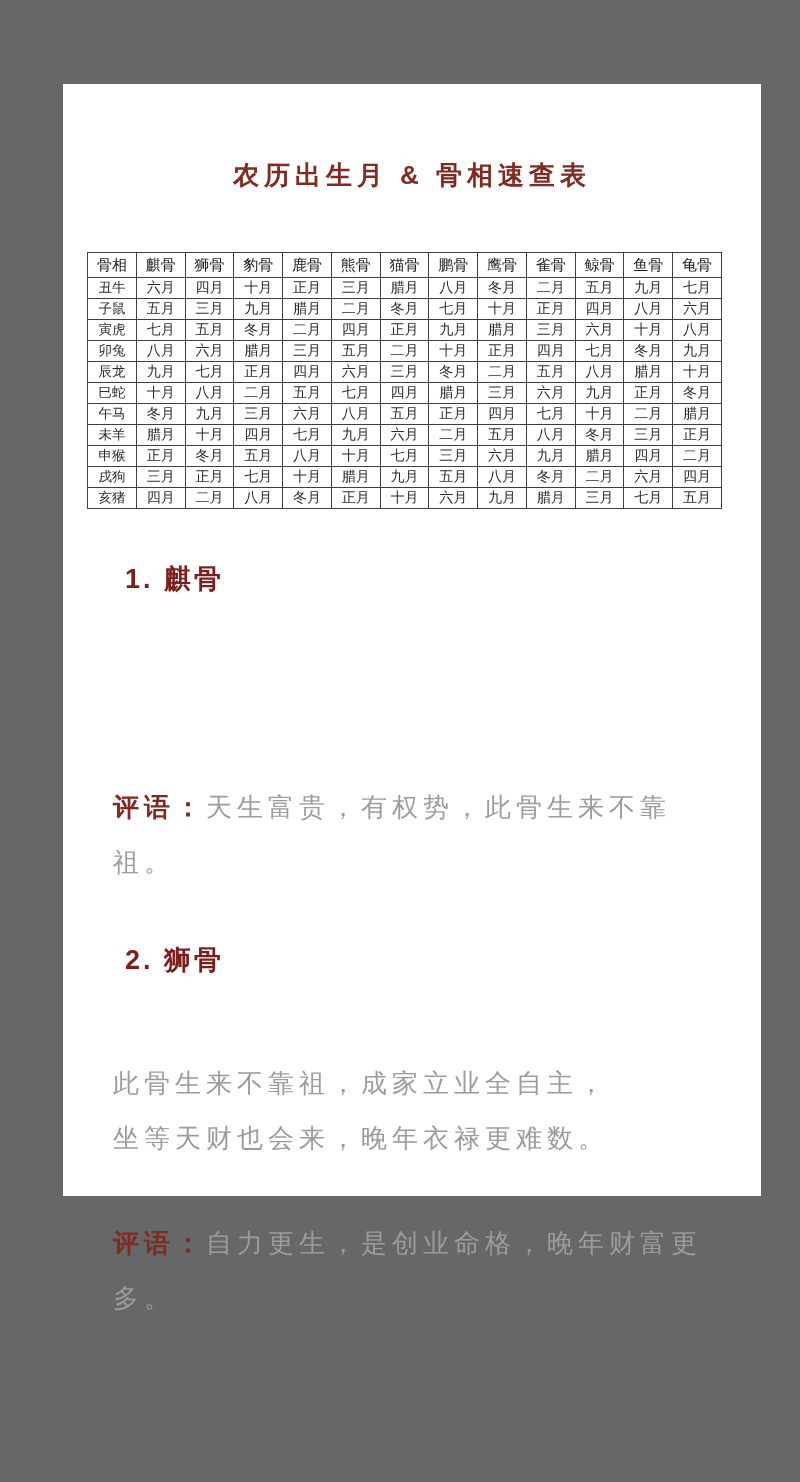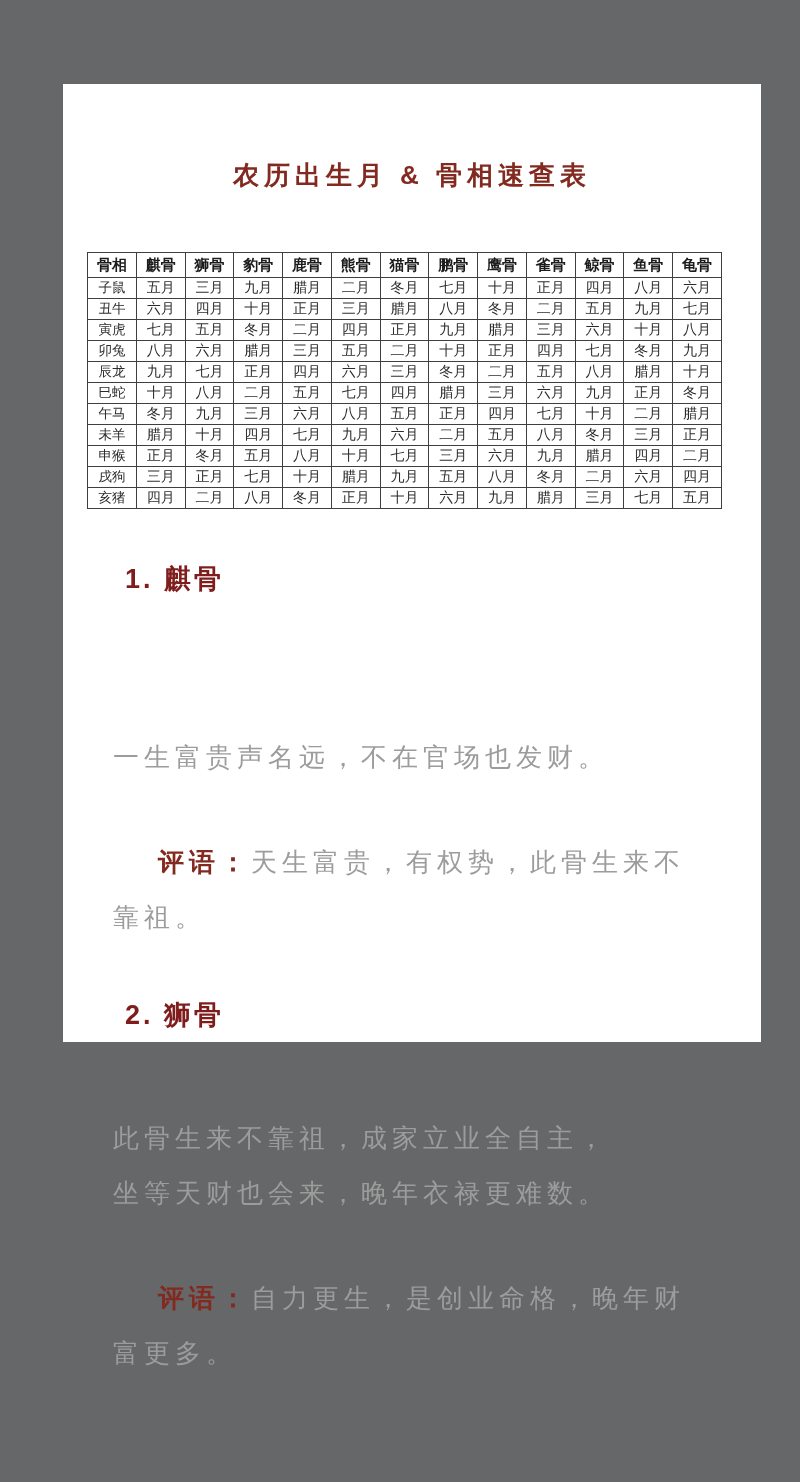--- a/index.html
+++ b/index.html
@@ -9,21 +9,21 @@
     height: 1482px;
     background: #666768;
     font-family: "Liberation Sans", "DejaVu Sans", sans-serif;
     overflow: hidden;
   }
   .card {
     position: absolute;
     left: 63px;
     top: 84px;
     width: 698px;
-    height: 958px;
+    height: 1112px;
     background: #ffffff;
     padding-top: 72px;
     box-sizing: border-box;
   }
   .title {
     margin: 0;
     text-align: center;
     font-size: 26px;
     line-height: 38px;
     font-weight: bold;
@@ -41,21 +41,21 @@
     border: 1px solid #3f3f3f;
     text-align: center;
     vertical-align: middle;
     padding: 0;
     overflow: hidden;
     white-space: nowrap;
   }
   table.bone-table thead th {
     height: 24px;
     font-size: 15px;
-    font-weight: bold;
+    font-weight: normal;
     color: #1c1c1c;
   }
   table.bone-table tbody th.rowlabel {
     height: 20px;
     font-size: 13.5px;
     font-weight: normal;
     color: #2b2b2b;
   }
   table.bone-table tbody td {
     height: 20px;
@@ -83,21 +83,20 @@
   .comment {
     margin: 50px 0 0 0;
     font-size: 26px;
     line-height: 55px;
     color: #9c9c9c;
     letter-spacing: 5px;
   }
   .comment .comment-label {
     color: #832a20;
     font-weight: bold;
-    margin-left: 45px;
   }
 </style>
 </head>
 <body>
 
 <div class="card">
 
   <h1 class="title">农历出生月 &amp; 骨相速查表</h1>
 
   <table class="bone-table">
@@ -113,48 +112,48 @@
           <th>鹏骨</th>
           <th>鹰骨</th>
           <th>雀骨</th>
           <th>鲸骨</th>
           <th>鱼骨</th>
           <th>龟骨</th>
         </tr>
     </thead>
     <tbody>
         <tr>
+          <th class="rowlabel">丑牛</th>
+          <td>六月</td>
+          <td>四月</td>
+          <td>十月</td>
+          <td>正月</td>
+          <td>三月</td>
+          <td>腊月</td>
+          <td>八月</td>
+          <td>冬月</td>
+          <td>二月</td>
+          <td>五月</td>
+          <td>九月</td>
+          <td>七月</td>
+        </tr>
+        <tr>
           <th class="rowlabel">子鼠</th>
           <td>五月</td>
           <td>三月</td>
           <td>九月</td>
           <td>腊月</td>
           <td>二月</td>
           <td>冬月</td>
           <td>七月</td>
           <td>十月</td>
           <td>正月</td>
           <td>四月</td>
           <td>八月</td>
           <td>六月</td>
-        </tr>
-        <tr>
-          <th class="rowlabel">丑牛</th>
-          <td>六月</td>
-          <td>四月</td>
-          <td>十月</td>
-          <td>正月</td>
-          <td>三月</td>
-          <td>腊月</td>
-          <td>八月</td>
-          <td>冬月</td>
-          <td>二月</td>
-          <td>五月</td>
-          <td>九月</td>
-          <td>七月</td>
         </tr>
         <tr>
           <th class="rowlabel">寅虎</th>
           <td>七月</td>
           <td>五月</td>
           <td>冬月</td>
           <td>二月</td>
           <td>四月</td>
           <td>正月</td>
           <td>九月</td>
@@ -286,21 +285,20 @@
         </tr>
       </tbody>
   </table>
 
   <div class="sections">
 
     <div>
       <h2 class="section-heading">1. 麒骨</h2>
       <p class="poem">
         <br>
-        <span>一生富贵声名远，不在官场也发财。</span>
       </p>
       <p class="comment">
         <span class="comment-label">评语：</span><span>天生富贵，有权势，此骨生来不靠祖。</span>
       </p>
     </div>
 
     <div>
       <h2 class="section-heading">2. 狮骨</h2>
       <p class="poem">
         <span>此骨生来不靠祖，成家立业全自主，</span><br>

